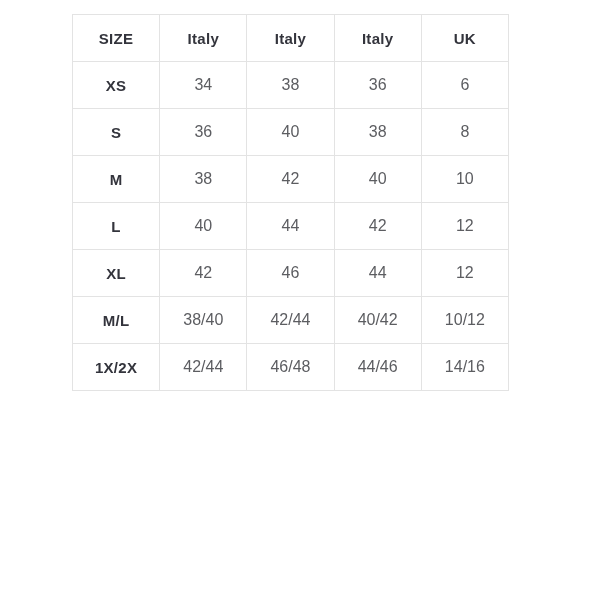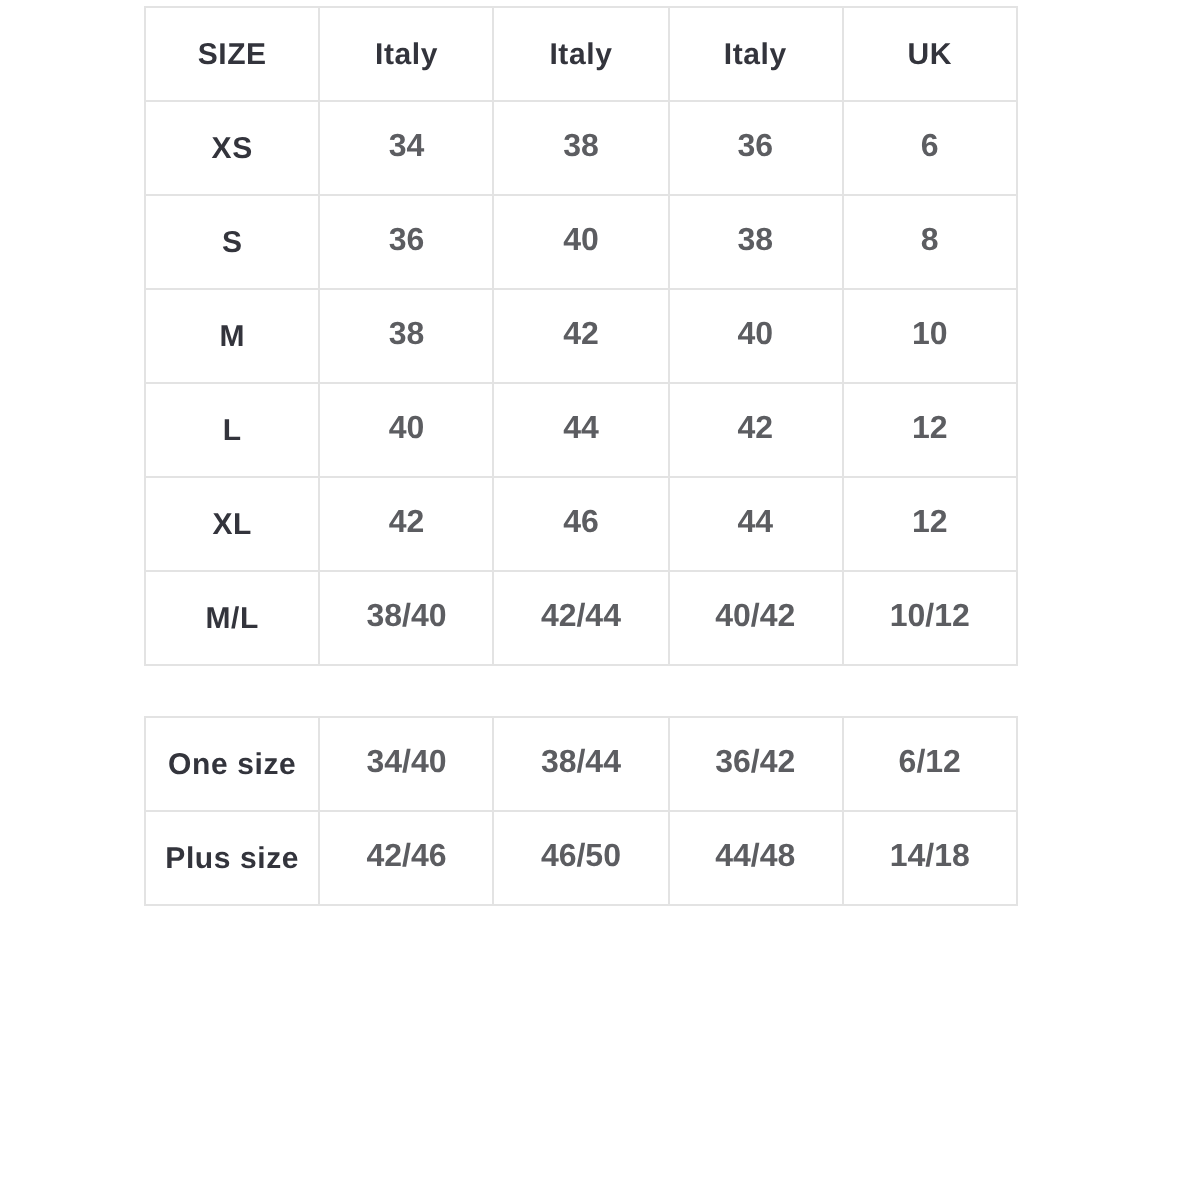--- a/index.html
+++ b/index.html
@@ -4,21 +4,21 @@
 <style>
   * { margin: 0; padding: 0; box-sizing: border-box; }
   html, body {
     width: 600px; height: 600px;
     background: #ffffff;
     font-family: "Liberation Sans", "DejaVu Sans", sans-serif;
     overflow: hidden;
   }
   .page {
     width: 600px; height: 600px;
-    padding-top: 3px;
+    padding-top: 14px;
     padding-left: 72px;
   }
   table.size-table {
     border-collapse: collapse;
     width: 437px;
     table-layout: fixed;
     background: #ffffff;
   }
   table.size-table th,
   table.size-table td {
@@ -28,21 +28,21 @@
     vertical-align: middle;
   }
   table.size-table th {
     font-size: 15px;
     font-weight: 700;
     color: #33343c;
     letter-spacing: 0.3px;
   }
   table.size-table td {
     font-size: 16px;
-    font-weight: 700;
+    font-weight: 400;
     color: #5c5d61;
   }
   table.extra-table { margin-top: 25px; }
 </style>
 </head>
 <body>
 
 <div class="page">
 
   <table class="size-table main-table">
@@ -91,35 +91,24 @@
         <td>44</td>
         <td>12</td>
       </tr>
       <tr>
         <th>M/L</th>
         <td>38/40</td>
         <td>42/44</td>
         <td>40/42</td>
         <td>10/12</td>
       </tr>
-    </tbody>
-  </table>
-
-  <table class="size-table extra-table">
-    <tbody>
       <tr>
-        <th>One size</th>
-        <td>34/40</td>
-        <td>38/44</td>
-        <td>36/42</td>
-        <td>6/12</td>
-      </tr>
-      <tr>
-        <th>Plus size</th>
-        <td>42/46</td>
-        <td>46/50</td>
-        <td>44/48</td>
-        <td>14/18</td>
+        <th>1X/2X</th>
+        <td>42/44</td>
+        <td>46/48</td>
+        <td>44/46</td>
+        <td>14/16</td>
       </tr>
     </tbody>
   </table>
 
+
 </div>
 
 </body></html>

